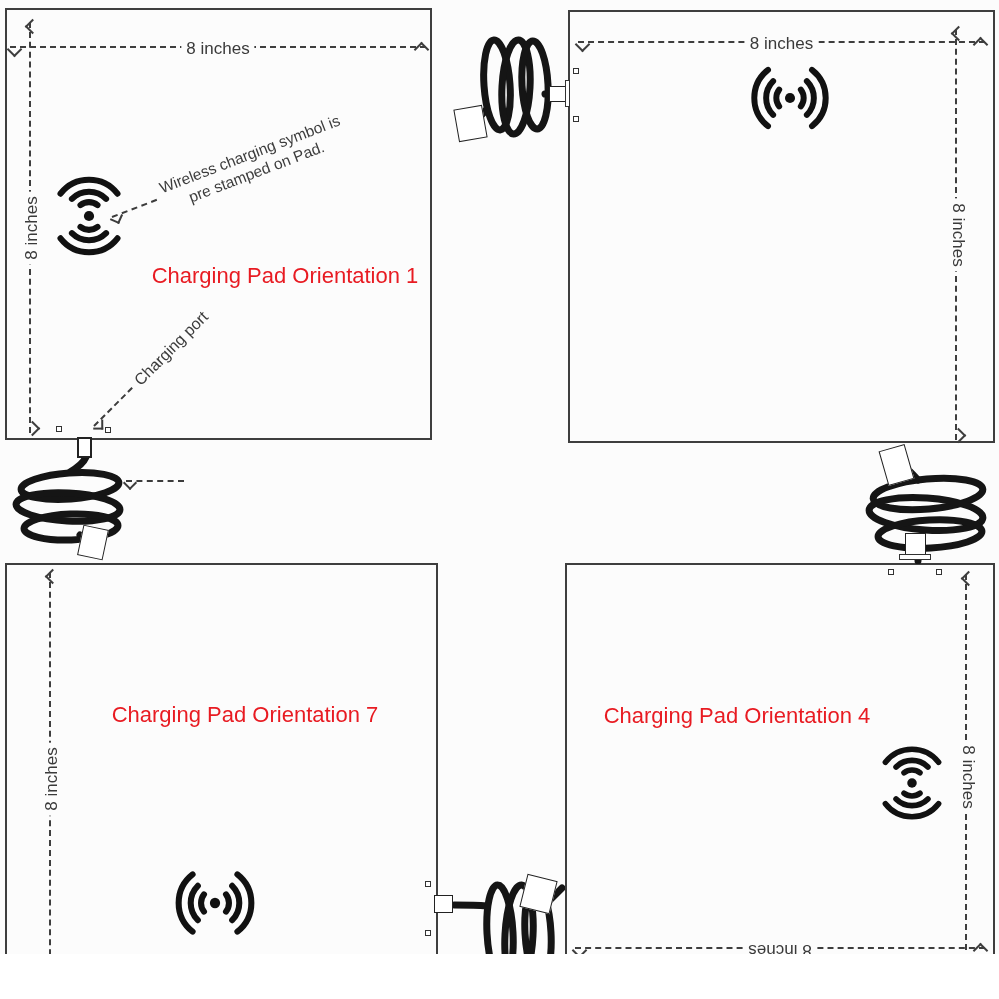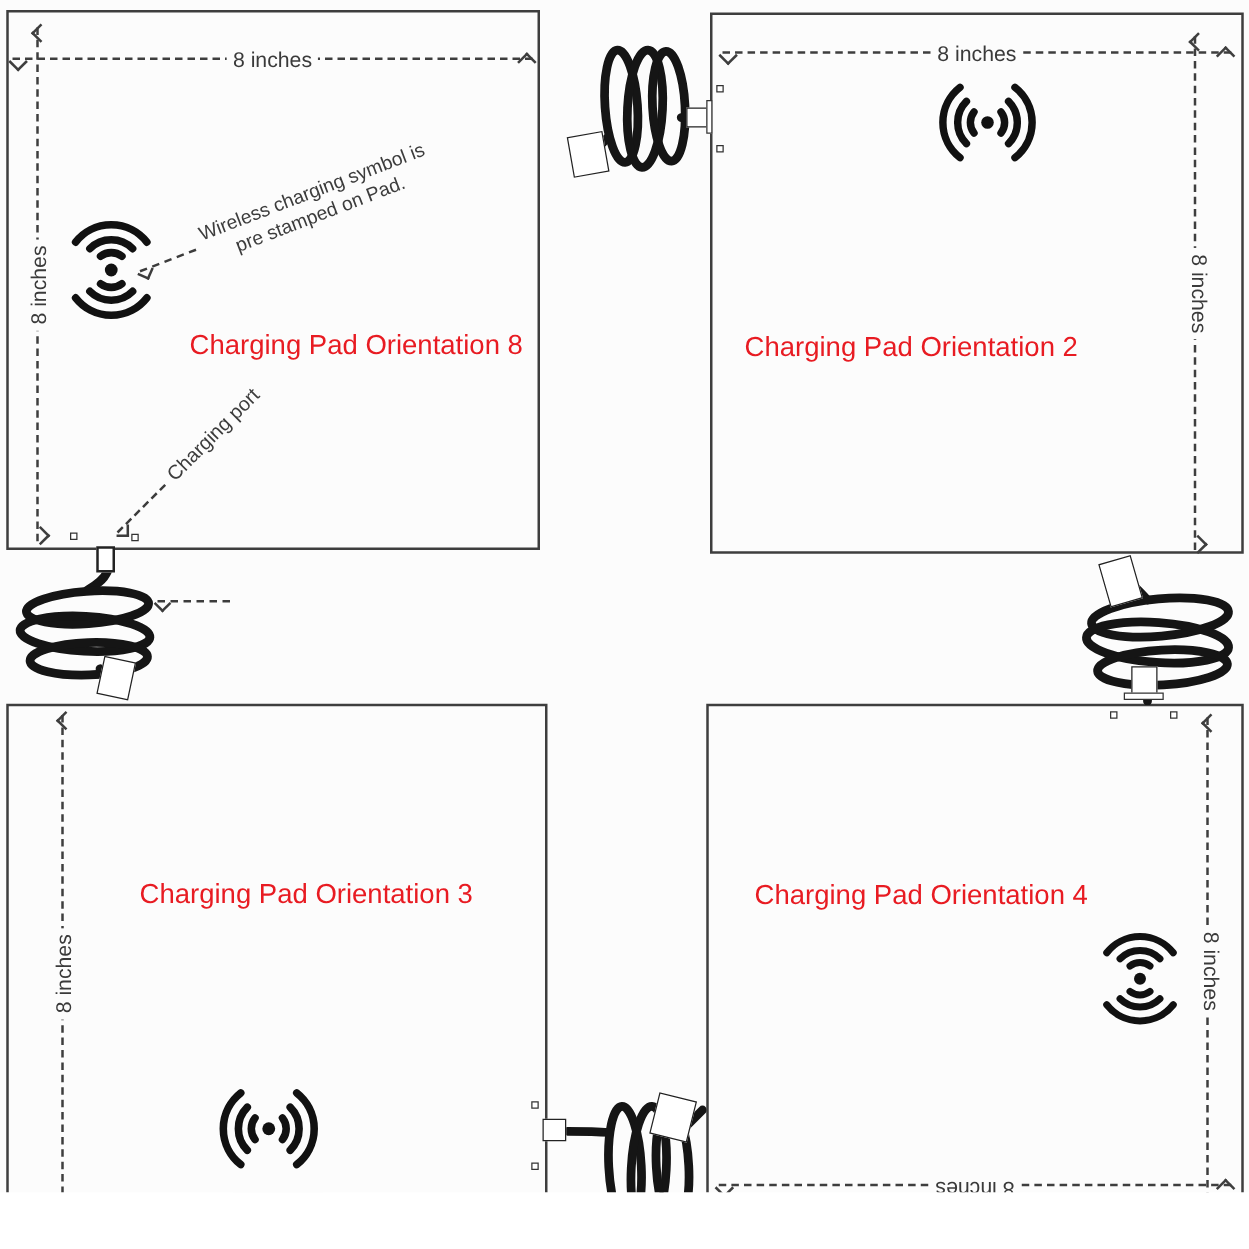--- a/index.html
+++ b/index.html
@@ -62,21 +62,21 @@
   <div class="pad" style="left:5px;top:8px;width:427px;height:432px;"></div>
   <div class="arrow-h" style="left:10px;top:46px;width:416px;">
     <span class="dim-label on-h">8 inches</span>
   </div>
   <div class="arrow-v" style="left:29px;top:22px;height:411px;">
     <span class="dim-label on-v">8 inches</span>
   </div>
   <svg class="wcs" viewBox="0 0 120 84" style="left:33px;top:177px;width:112px;height:78px;transform:rotate(90deg);">
       <use href="#wcs-sym"></use>
     </svg>
-  <div class="pad-title" style="left:140px;top:262px;">Charging Pad Orientation 8</div>
+  <div class="pad-title" style="left:140px;top:262px;">Charging Pad Orientation 1</div>
 
   <div class="note" style="left:112px;top:196px;height:42px;transform:rotate(-21deg);">
     <span class="note-arrow"></span>
     <span class="note-text" style="font-size:15.5px;">
       <span style="display:block;">Wireless charging symbol is</span>
       <span style="display:block;">pre stamped on Pad.</span>
     </span>
   </div>
 
   <div class="note" style="left:94px;top:416px;height:20px;transform:rotate(-45deg);">
@@ -104,21 +104,20 @@
   <div class="pad" style="left:568px;top:10px;width:427px;height:433px;"></div>
   <div class="arrow-h" style="left:578px;top:41px;width:407px;">
     <span class="dim-label on-h">8 inches</span>
   </div>
   <div class="arrow-v" style="left:955px;top:29px;height:411px;">
     <span class="dim-label on-v rcw">8 inches</span>
   </div>
   <svg class="wcs" viewBox="0 0 120 84" style="left:735px;top:59px;width:110px;height:78px;">
       <use href="#wcs-sym"></use>
     </svg>
-  <div class="pad-title" style="left:584px;top:264px;">Charging Pad Orientation 2</div>
   <span class="pindot" style="left:573px;top:68px;"></span>
   <span class="pindot" style="left:573px;top:116px;"></span>
 
   <svg class="cable" style="left:450px;top:22px;" width="118" height="128" viewBox="0 0 118 128">
     <path d="M20,103 C26,99 31,94 36,88"></path>
     <ellipse cx="47" cy="63" rx="13" ry="45" transform="rotate(-4 47 63)"></ellipse>
     <ellipse cx="66" cy="65" rx="14" ry="47" transform="rotate(3 66 65)"></ellipse>
     <ellipse cx="85" cy="63" rx="13" ry="44" transform="rotate(-3 85 63)"></ellipse>
     <path d="M95,72 C104,71 111,70 117,70"></path>
   </svg>
@@ -129,21 +128,21 @@
   <div class="pad" style="left:5px;top:563px;width:433px;height:429px;"></div>
   <div class="arrow-v" style="left:49px;top:572px;height:413px;">
     <span class="dim-label on-v">8 inches</span>
   </div>
   <div class="arrow-h" style="left:15px;top:959px;width:413px;">
     <span class="dim-label on-h r180">8 inches</span>
   </div>
   <svg class="wcs" viewBox="0 0 120 84" style="left:159px;top:863px;width:112px;height:80px;">
       <use href="#wcs-sym"></use>
     </svg>
-  <div class="pad-title" style="left:100px;top:701px;">Charging Pad Orientation 3</div>
+  <div class="pad-title" style="left:100px;top:701px;">Charging Pad Orientation 7</div>
   <span class="pindot" style="left:425px;top:881px;"></span>
   <span class="pindot" style="left:425px;top:930px;"></span>
 
   <svg class="cable" style="left:452px;top:858px;" width="115" height="135" viewBox="0 0 115 135">
     <path d="M2,47 C12,47 24,47 35,48"></path>
     <ellipse cx="48" cy="75" rx="13" ry="48" transform="rotate(-3 48 75)"></ellipse>
     <ellipse cx="67" cy="77" rx="14" ry="50" transform="rotate(3 67 77)"></ellipse>
     <ellipse cx="86" cy="75" rx="13" ry="47" transform="rotate(-3 86 75)"></ellipse>
     <path d="M95,45 C100,40 105,35 110,30"></path>
   </svg>

